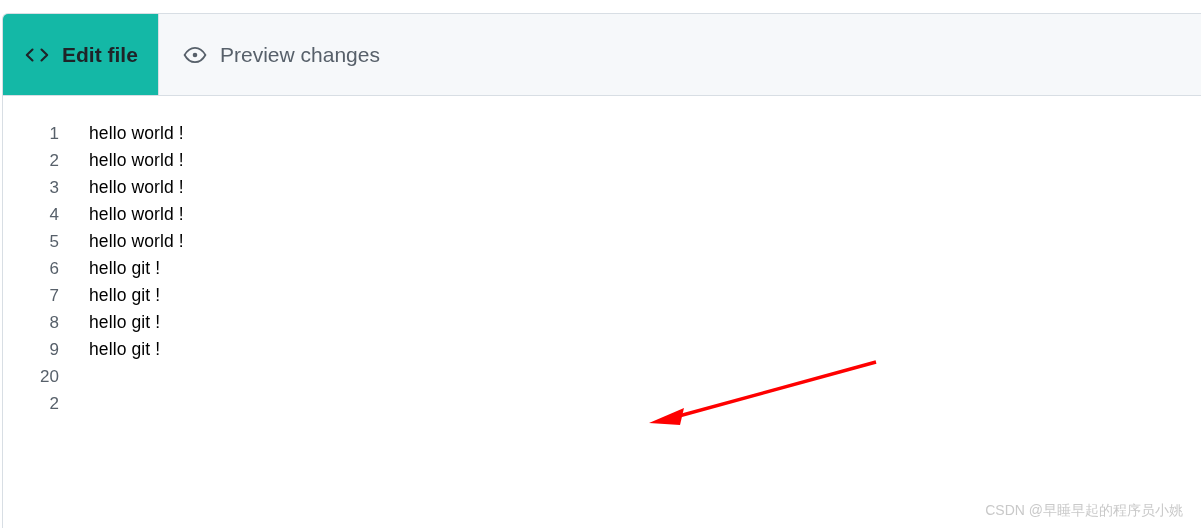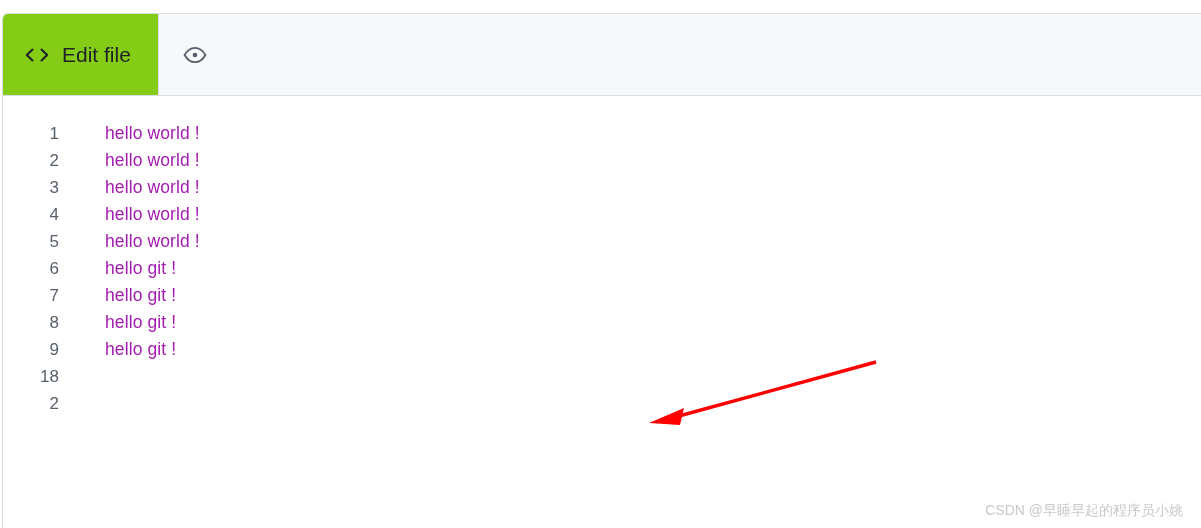--- a/index.html
+++ b/index.html
@@ -50,23 +50,23 @@
     font-size: 21px;
     color: #57606a;
     cursor: pointer;
     user-select: none;
     background: transparent;
     border: none;
     font-family: "Liberation Sans", sans-serif;
     white-space: nowrap;
   }
   .tab.active {
-    background: #84cc16;
+    background: #14b8a6;
     color: #1f2328;
-    font-weight: normal;
+    font-weight: bold;
     border-right: 1px solid #d8dee4;
     border-top-left-radius: 5px;
     width: 156px;
     padding-left: 22px;
   }
   .tab-icon {
     display: inline-flex;
     align-items: center;
     justify-content: center;
     flex: 0 0 auto;
@@ -90,22 +90,22 @@
   .line-no {
     width: 56px;
     flex: 0 0 56px;
     text-align: right;
     color: #57606a;
     font-size: 17px;
     font-family: "Liberation Sans", sans-serif;
     user-select: none;
   }
   .line-text {
-    margin-left: 46px;
-    color: #a21caf;
+    margin-left: 30px;
+    color: #000000;
     font-size: 17.5px;
     font-family: "Liberation Sans", sans-serif;
     white-space: pre;
     letter-spacing: 0.1px;
   }
   .line-text.digits {
     letter-spacing: 0.9px;
   }
 
   
@@ -147,20 +147,21 @@
       <span>Edit file</span>
     </div>
 
     <div class="tab">
       <span class="tab-icon">
         <svg width="24" height="18" viewBox="0 0 24 18" fill="none" stroke="#57606a" stroke-width="1.8">
           <path d="M1.6 9 C4.6 3.6, 9 1.8, 12 1.8 C15 1.8, 19.4 3.6, 22.4 9 C19.4 14.4, 15 16.2, 12 16.2 C9 16.2, 4.6 14.4, 1.6 9 Z"></path>
           <circle cx="12" cy="9" r="2.3" fill="#57606a" stroke="none"></circle>
         </svg>
       </span>
+      <span>Preview changes</span>
     </div>
 
   </div>
 
   <div id="code-area">
 
     <div class="code-line">
       <span class="line-no">1</span>
       <span class="line-text">hello world !</span>
     </div>
@@ -190,21 +191,21 @@
     </div>
     <div class="code-line">
       <span class="line-no">8</span>
       <span class="line-text">hello git !</span>
     </div>
     <div class="code-line">
       <span class="line-no">9</span>
       <span class="line-text">hello git !</span>
     </div>
     <div class="code-line">
-      <span class="line-no">18</span>
+      <span class="line-no">20</span>
     </div>
     <div class="code-line">
       <span class="line-no">2</span>
     </div>
 
   </div>
 </div>
 
 <svg id="annotation-arrow" viewBox="0 0 250 85">
   <line x1="236" y1="10" x2="28" y2="67" stroke="#fe0000" stroke-width="3.4"></line>

